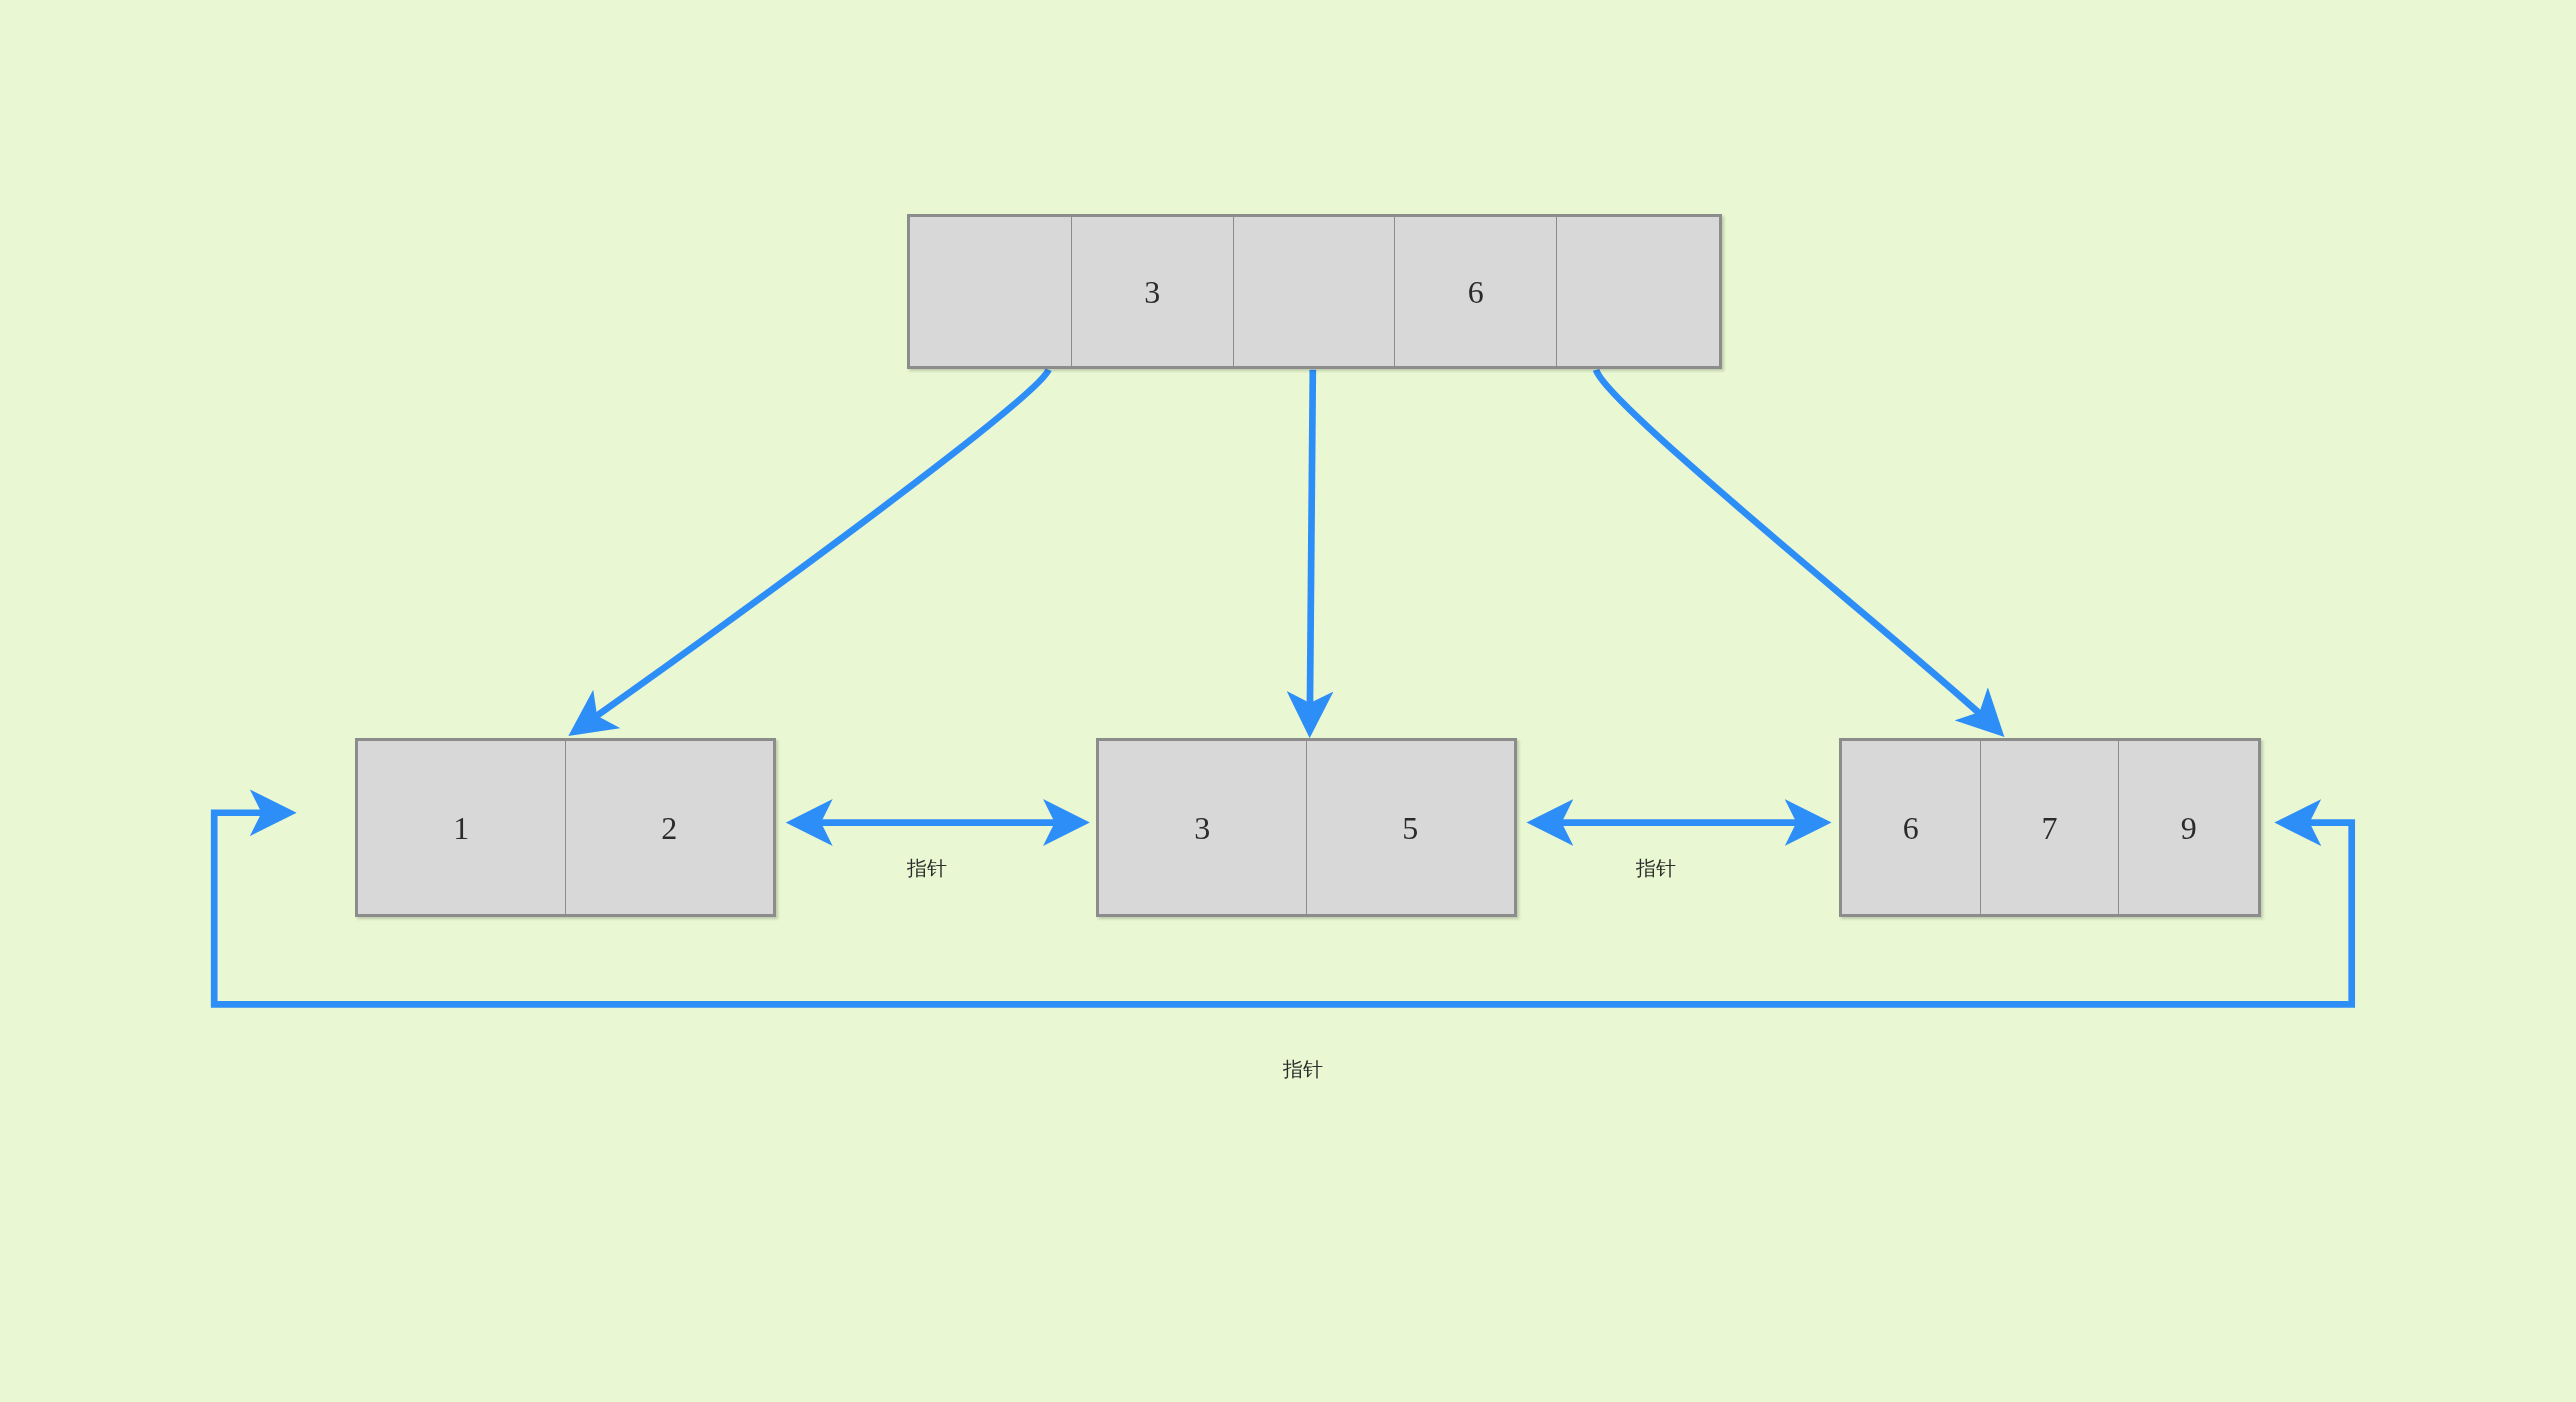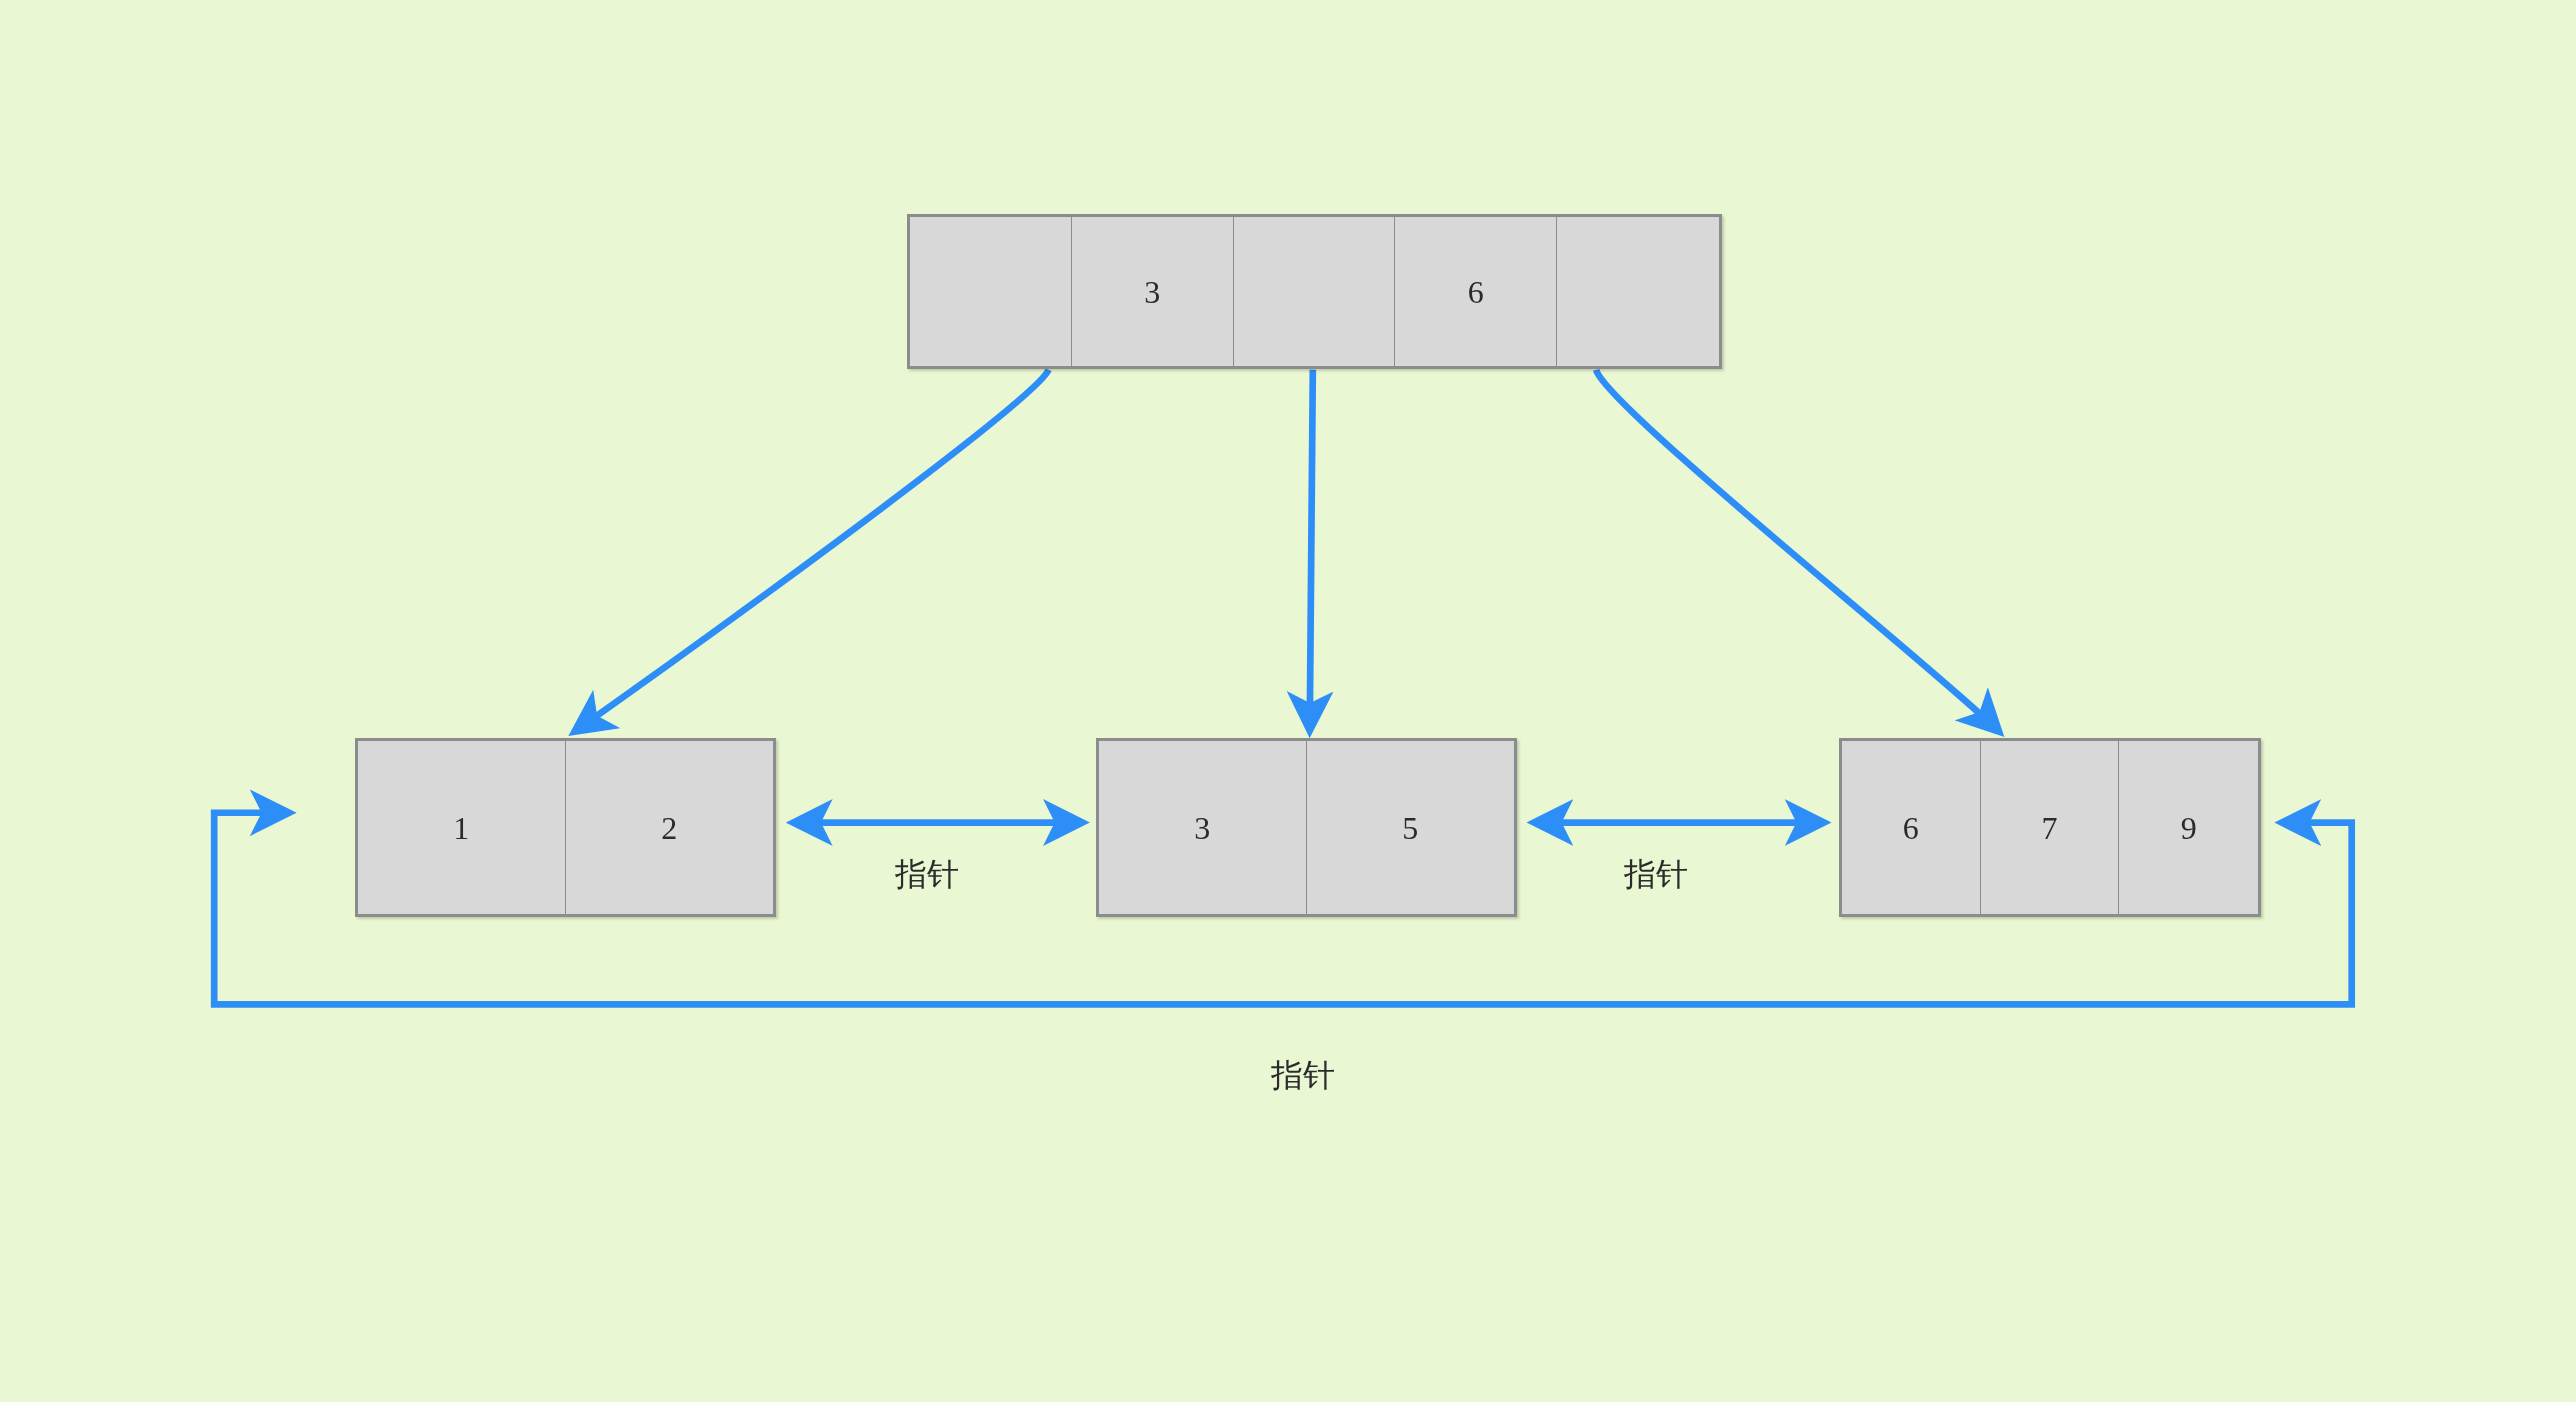--- a/index.html
+++ b/index.html
@@ -83,21 +83,21 @@
     top: 738px;
     width: 422px;
     height: 179px;
   }
   #leaf-node-3 .cell { width: 33.3333%; }
 
   
   .edge-label {
     position: absolute;
     color: #2b2b2b;
-    font-size: 32px;
+    font-size: 20px;
     line-height: 1;
     white-space: nowrap;
     font-family: "Liberation Sans", "DejaVu Sans", sans-serif;
     transform: translateX(-50%);
     text-align: right;
   }
   #pointer-label-1 { left: 927px; top: 858px; }
   #pointer-label-2 { left: 1656px; top: 858px; }
   #pointer-label-3 { left: 1303px; top: 1059px; }
 </style>

